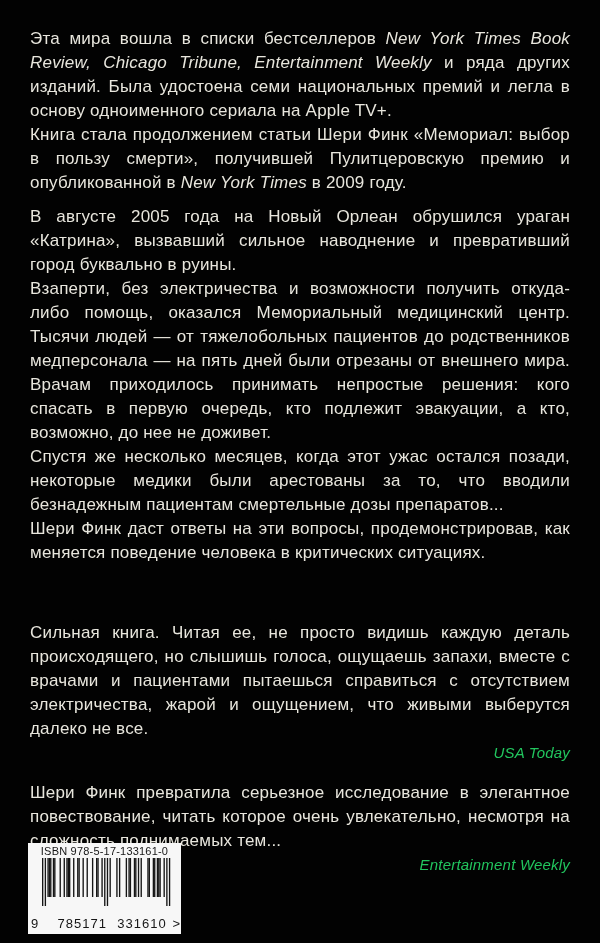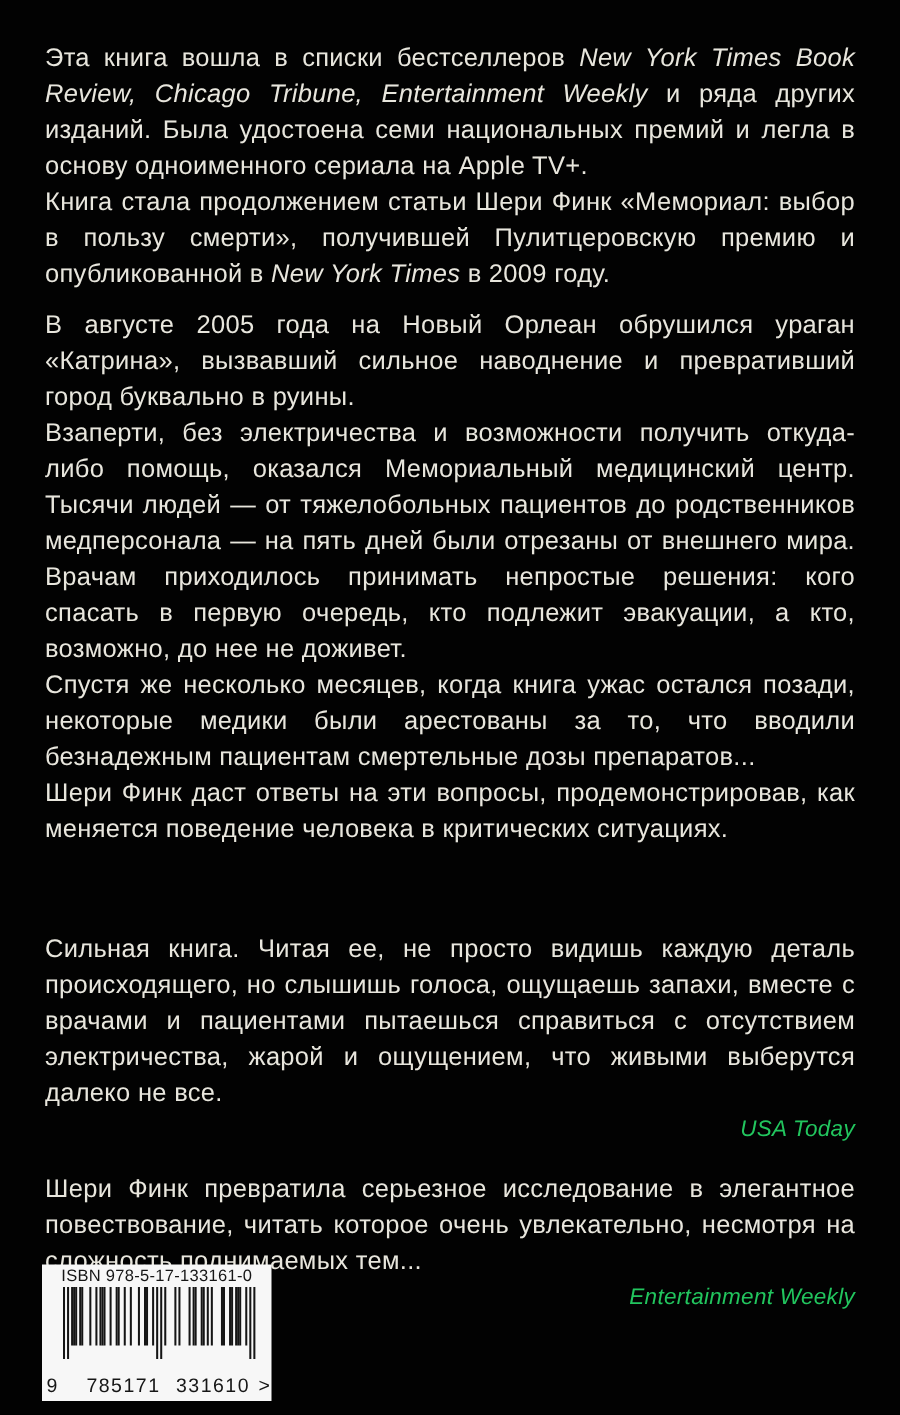--- a/index.html
+++ b/index.html
@@ -64,28 +64,28 @@
   .barcode-digits .d-left{position:absolute;left:19px;width:60px;bottom:0;text-align:right;letter-spacing:1px;}
   .barcode-digits .d-right{position:absolute;left:85px;width:58px;bottom:0;text-align:center;letter-spacing:1px;}
   .barcode-digits .d-suffix{position:absolute;right:1px;bottom:0;}
 </style>
 </head>
 <body>
 
 <div class="page">
 
   <div class="text-block block-intro">
-    <p><span>Эта книга вошла в списки бестселлеров </span><span class="italic">New York Times Book Review, Chicago Tribune, Entertainment Weekly</span><span> и ряда других изданий. Была удостоена семи национальных премий и легла в основу одноименного сериала на Apple TV+.</span></p>
+    <p><span>Эта мира вошла в списки бестселлеров </span><span class="italic">New York Times Book Review, Chicago Tribune, Entertainment Weekly</span><span> и ряда других изданий. Была удостоена семи национальных премий и легла в основу одноименного сериала на Apple TV+.</span></p>
     <p><span>Книга стала продолжением статьи Шери Финк «Мемориал: выбор в пользу смерти», получившей Пулитцеровскую премию и опубликованной в </span><span class="italic">New York Times</span><span> в 2009 году.</span></p>
   </div>
 
   <div class="text-block block-synopsis">
     <p>В августе 2005 года на Новый Орлеан обрушился ураган «Катрина», вызвавший сильное наводнение и превративший город буквально в руины.</p>
     <p>Взаперти, без электричества и возможности получить откуда-либо помощь, оказался Мемориальный медицинский центр. Тысячи людей — от тяжелобольных пациентов до родственников медперсонала — на пять дней были отрезаны от внешнего мира. Врачам приходилось принимать непростые решения: кого спасать в первую очередь, кто подлежит эвакуации, а кто, возможно, до нее не доживет.</p>
-    <p>Спустя же несколько месяцев, когда книга ужас остался позади, некоторые медики были арестованы за то, что вводили безнадежным пациентам смертельные дозы препаратов...</p>
+    <p>Спустя же несколько месяцев, когда этот ужас остался позади, некоторые медики были арестованы за то, что вводили безнадежным пациентам смертельные дозы препаратов...</p>
     <p>Шери Финк даст ответы на эти вопросы, продемонстрировав, как меняется поведение человека в критических ситуациях.</p>
   </div>
 
   <div class="text-block block-review-1">
     <p>Сильная книга. Читая ее, не просто видишь каждую деталь происходящего, но слышишь голоса, ощущаешь запахи, вместе с врачами и пациентами пытаешься справиться с отсутствием электричества, жарой и ощущением, что живыми выберутся далеко не все.</p>
     <p class="attribution">USA Today</p>
   </div>
 
   <div class="text-block block-review-2">
     <p>Шери Финк превратила серьезное исследование в элегантное повествование, читать которое очень увлекательно, несмотря на сложность поднимаемых тем...</p>

